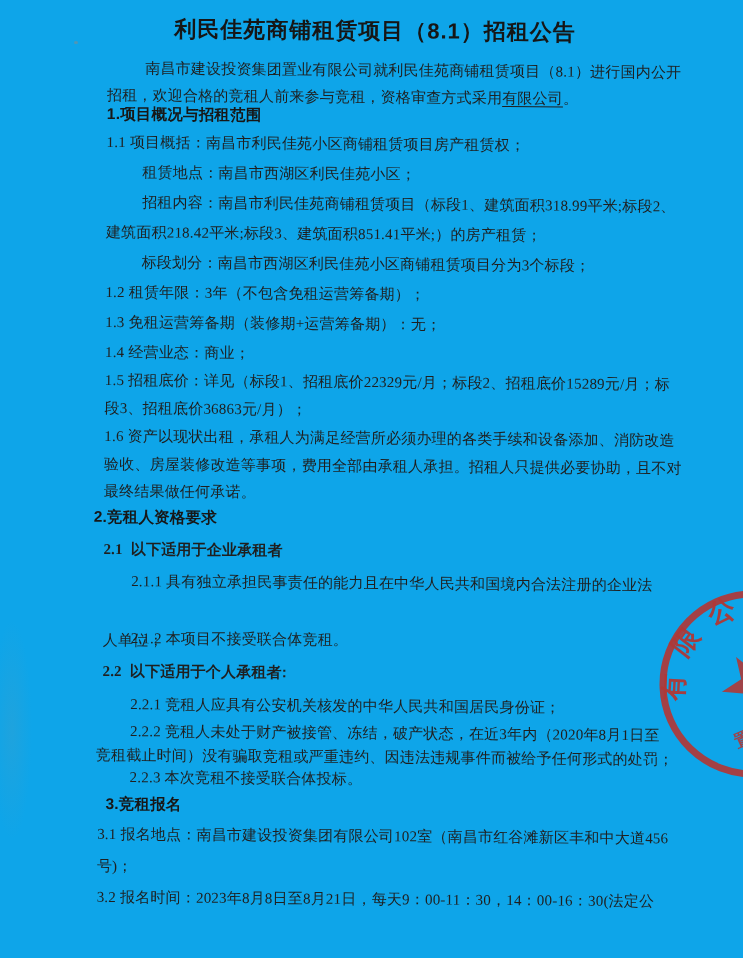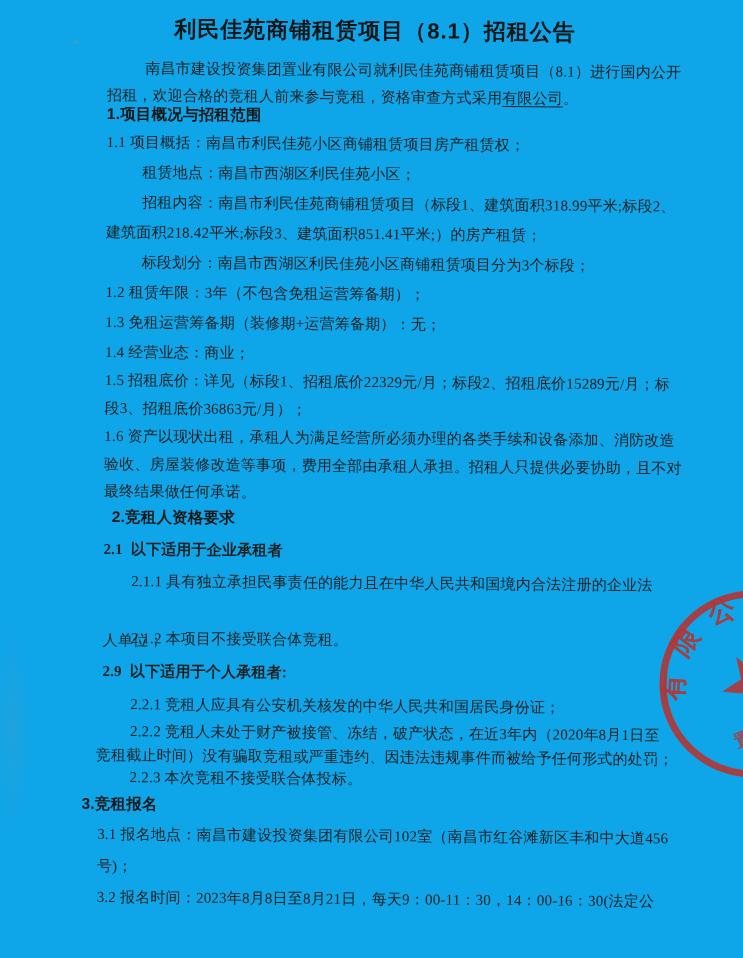--- a/index.html
+++ b/index.html
@@ -85,34 +85,34 @@
     <div class="line" style="top:254px;left:140px">标段划分：南昌市西湖区利民佳苑小区商铺租赁项目分为3个标段；</div>
     <div class="line" style="top:284px;left:104px">1.2 租赁年限：3年（不包含免租运营筹备期）；</div>
     <div class="line" style="top:314px;left:104px">1.3 免租运营筹备期（装修期+运营筹备期）：无；</div>
     <div class="line" style="top:344px;left:104px">1.4 经营业态：商业；</div>
     <div class="line" style="top:372px;left:104px">1.5 招租底价：详见（标段1、招租底价22329元/月；标段2、招租底价15289元/月；标</div>
     <div class="line" style="top:400px;left:104px">段3、招租底价36863元/月）；</div>
     <div class="line" style="top:428px;left:104px">1.6 资产以现状出租，承租人为满足经营所必须办理的各类手续和设备添加、消防改造</div>
     <div class="line" style="top:456px;left:104px">验收、房屋装修改造等事项，费用全部由承租人承担。招租人只提供必要协助，且不对</div>
     <div class="line" style="top:483px;left:104px">最终结果做任何承诺。</div>
 
-    <div class="line head" style="top:509px;left:112px">2.竞租人资格要求</div>
+    <div class="line head" style="top:509px;left:94px">2.竞租人资格要求</div>
 
     <div class="line" style="top:541px;left:104px"><span class="subhead-num">2.1</span><span class="subhead-text">以下适用于企业承租者</span></div>
     <div class="line" style="top:573px;left:132px">2.1.1 具有独立承担民事责任的能力且在中华人民共和国境内合法注册的企业法</div>
     <div class="line" style="top:632px;left:104px">人单位；</div>
     <div class="line" style="top:630px;left:132px">2.1.2 本项目不接受联合体竞租。</div>
 
-    <div class="line" style="top:663px;left:104px"><span class="subhead-num">2.9</span><span class="subhead-text">以下适用于个人承租者:</span></div>
+    <div class="line" style="top:663px;left:104px"><span class="subhead-num">2.2</span><span class="subhead-text">以下适用于个人承租者:</span></div>
     <div class="line" style="top:696px;left:132px">2.2.1 竞租人应具有公安机关核发的中华人民共和国居民身份证；</div>
     <div class="line" style="top:723px;left:132px">2.2.2 竞租人未处于财产被接管、冻结，破产状态，在近3年内（2020年8月1日至</div>
     <div class="line" style="top:747px;left:98px">竞租截止时间）没有骗取竞租或严重违约、因违法违规事件而被给予任何形式的处罚；</div>
     <div class="line" style="top:769px;left:132px">2.2.3 本次竞租不接受联合体投标。</div>
 
-    <div class="line head" style="top:796px;left:84px">3.竞租报名</div>
+    <div class="line head" style="top:796px;left:108px">3.竞租报名</div>
     <div class="line" style="top:826px;left:100px">3.1 报名地点：南昌市建设投资集团有限公司102室（南昌市红谷滩新区丰和中大道456</div>
     <div class="line" style="top:858px;left:100px">号)；</div>
     <div class="line" style="top:889px;left:100px">3.2 报名时间：2023年8月8日至8月21日，每天9：00-11：30，14：00-16：30(法定公</div>
 
   </div>
 
   <div class="seal">
     <svg width="200" height="200" viewBox="0 0 200 200">
       <g transform="rotate(-24 100 100)" opacity="0.88">
         <circle cx="100" cy="100" r="90" fill="none" stroke="#c7291e" stroke-width="7" opacity="0.92"></circle>

